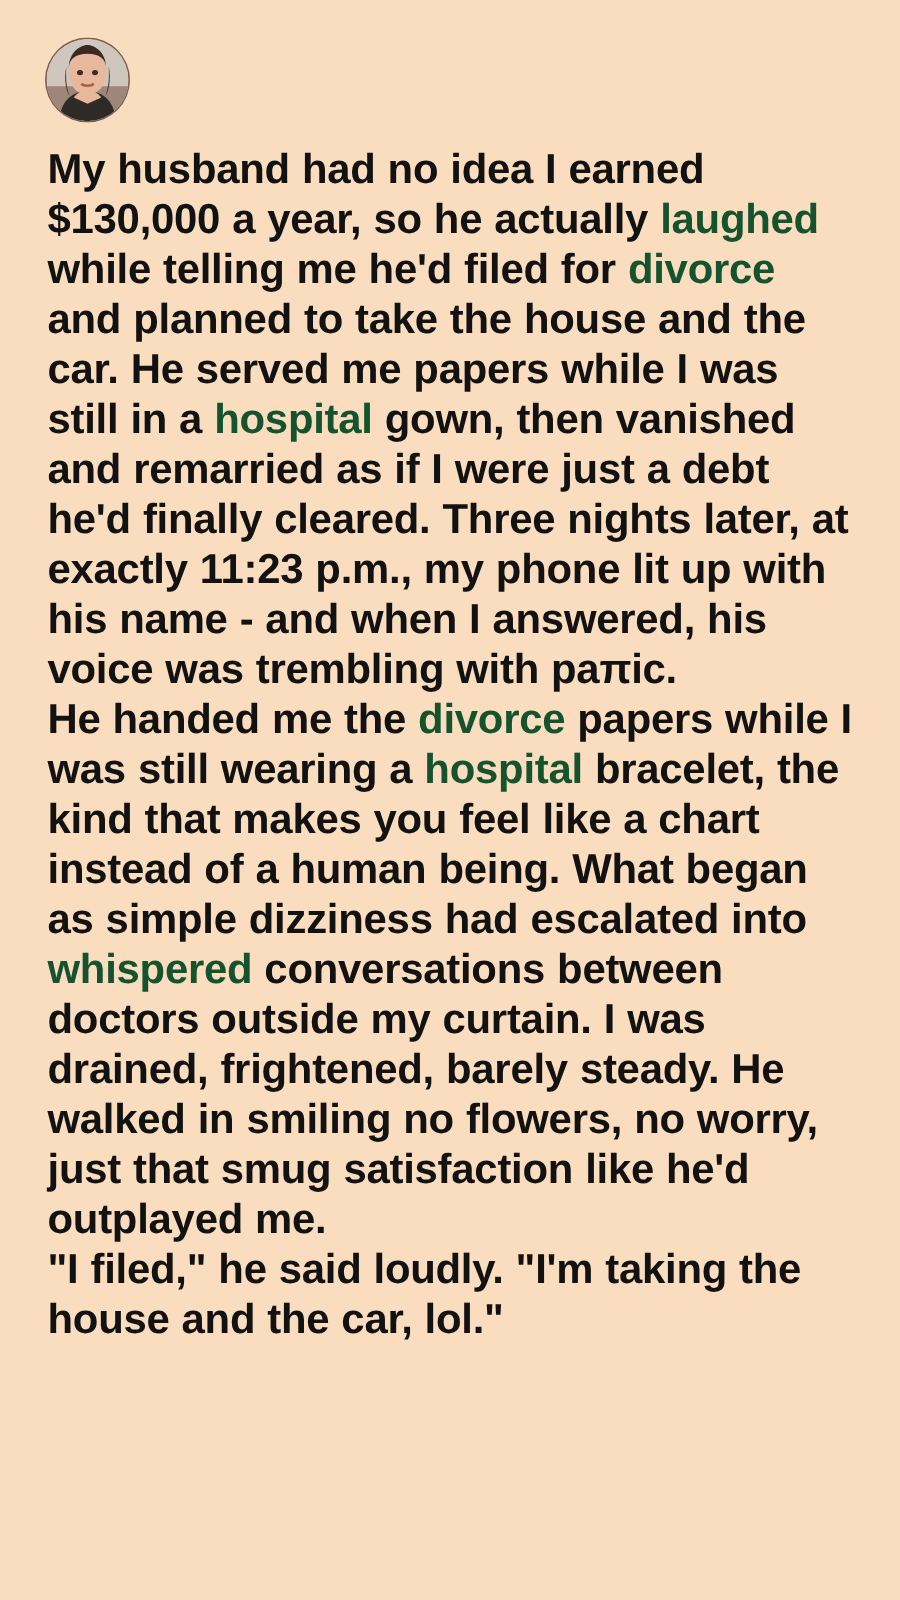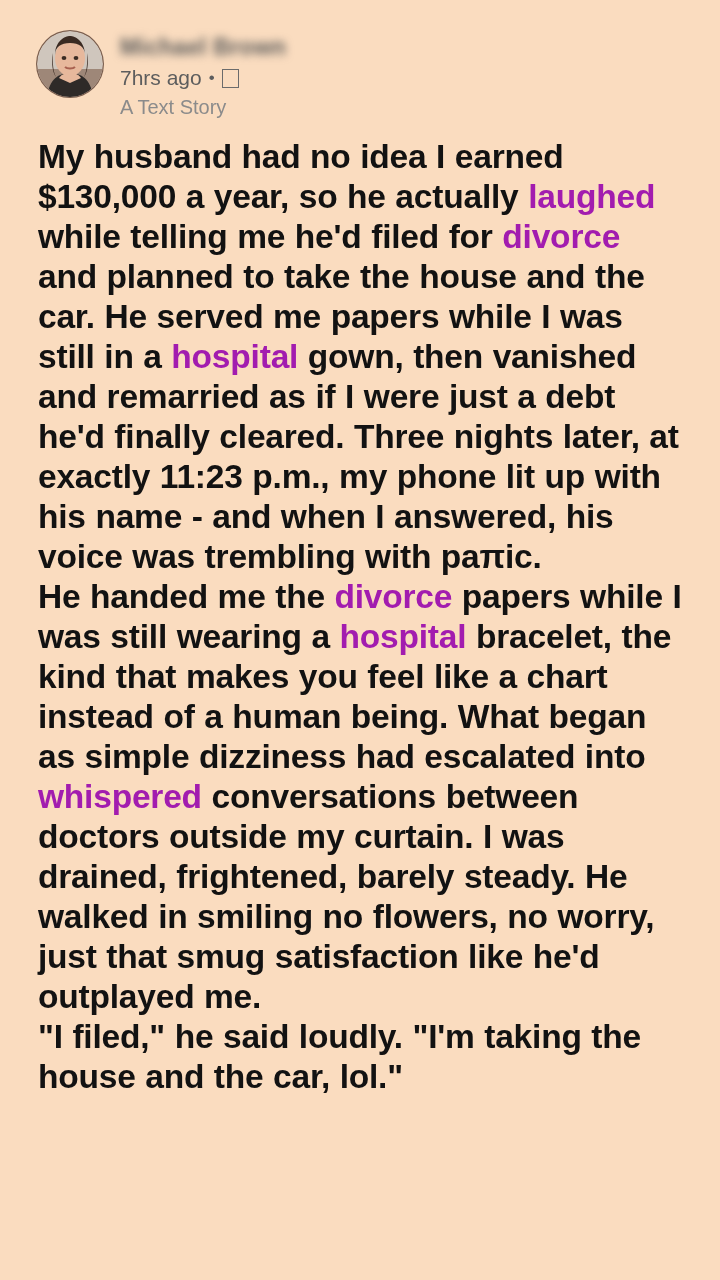--- a/index.html
+++ b/index.html
@@ -84,21 +84,21 @@
     margin: 18px 0 0 0;
     padding: 0 34px 0 38px;
     font-size: 33.5px;
     line-height: 40px;
     font-weight: bold;
     color: #121212;
     letter-spacing: -0.2px;
     word-spacing: 0.5px;
   }
   .hl {
-    color: #a21caf;
+    color: #14532d;
   }
 </style>
 </head>
 <body>
 
 <div class="post">
 
   <div class="header">
 
     <div class="avatar">
@@ -117,29 +117,20 @@
           <path d="M16 22 C14 34 16 42 19 46 C15 38 16 28 16 22 Z" fill="#3a2a22"></path>
           <path d="M50 22 C52 34 50 42 47 46 C51 38 50 28 50 22 Z" fill="#3a2a22"></path>
           <ellipse cx="27" cy="27" rx="2.4" ry="2.1" fill="#3b2b23"></ellipse>
           <ellipse cx="39" cy="27" rx="2.4" ry="2.1" fill="#3b2b23"></ellipse>
           <path d="M28 36 C30 38 36 38 38 36" stroke="#a8604f" stroke-width="2" fill="none"></path>
           <path d="M33 42 C27 42 24 44 22 47 L33 52 L44 47 C42 44 39 42 33 42 Z" fill="#e7b89c"></path>
         </g>
       </svg>
     </div>
 
-    <div class="header-text">
-      <div class="author-name">Michael Brown</div>
-      <div class="meta-row">
-        <span>7hrs ago</span>
-        <span class="meta-dot">•</span>
-        <span class="globe-glyph"></span>
-      </div>
-      <div class="story-label">A Text Story</div>
-    </div>
 
   </div>
 
   <div class="body-text">
     <div><span>My husband had no idea I earned $130,000 a year, so he actually </span><span class="hl">laughed</span><span> while telling me he'd filed for </span><span class="hl">divorce</span><span> and planned to take the house and the car. He served me papers while I was still in a </span><span class="hl">hospital</span><span> gown, then vanished and remarried as if I were just a debt he'd finally cleared. Three nights later, at exactly 11:23 p.m., my phone lit up with his name - and when I answered, his voice was trembling with paπic.</span></div>
     <div><span>He handed me the </span><span class="hl">divorce</span><span> papers while I was still wearing a </span><span class="hl">hospital</span><span> bracelet, the kind that makes you feel like a chart instead of a human being. What began as simple dizziness had escalated into </span><span class="hl">whispered</span><span> conversations between doctors outside my curtain. I was drained, frightened, barely steady. He walked in smiling no flowers, no worry, just that smug satisfaction like he'd outplayed me.</span></div>
     <div><span>"I filed," he said loudly. "I'm taking the house and the car, lol."</span></div>
   </div>
 
 </div>

